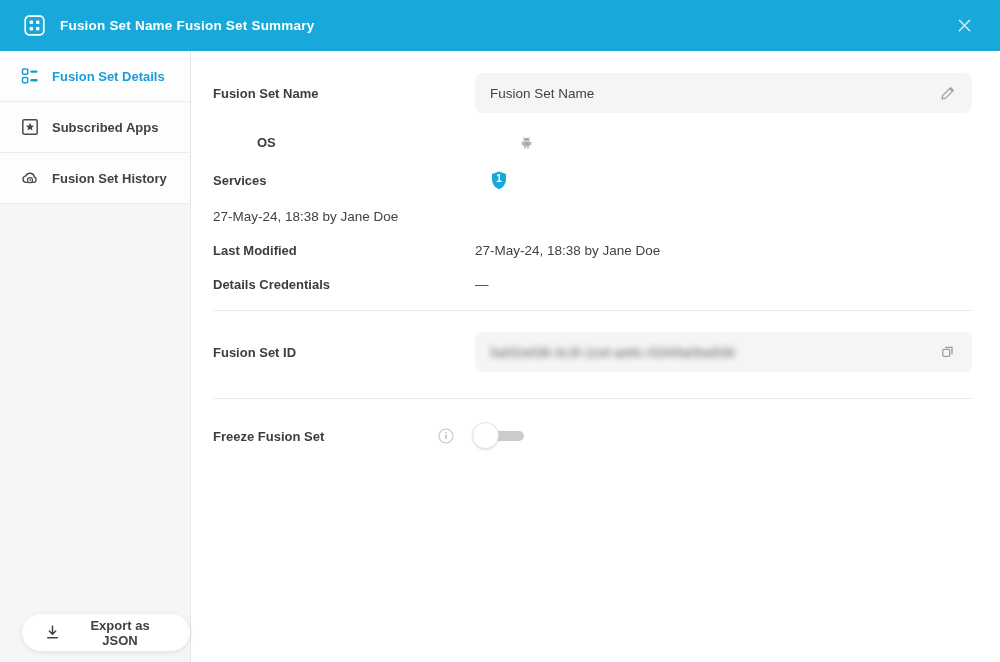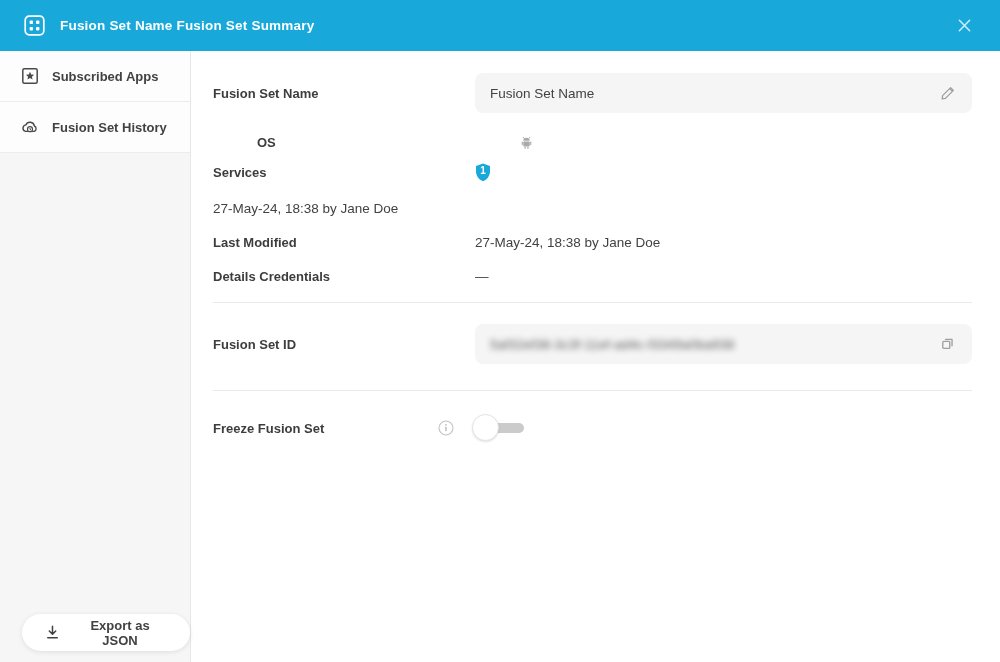--- a/index.html
+++ b/index.html
@@ -60,21 +60,21 @@
 
   .field {
     flex: 1; height: 40px; background: #f5f5f6; border-radius: 8px;
     display: flex; align-items: center; padding: 0 15px; cursor: text;
   }
   .field .val { flex: 1; font-size: 13.5px; color: #424242; }
   .field .icon-btn { width: 18px; height: 18px; cursor: pointer; }
 
   .row-name { margin-top: 0; }
   .row-os { margin-top: 16px; height: 26px; margin-left: 44px; }
-  .row-services { margin-top: 4px; height: 26px; }
+  .row-services { margin-top: 12px; height: 26px; gap: 16px; }
   .row-created { margin-top: 12px; height: 22px; }
   .row-modified { margin-top: 12px; height: 22px; }
   .row-signing { margin-top: 12px; height: 22px; }
   .divider { border: none; border-top: 1px solid #e9e9e9; margin-top: 15px; }
   .row-id { margin-top: 21px; }
   .divider2 { border: none; border-top: 1px solid #e9e9e9; margin-top: 26px; }
   .row-freeze { margin-top: 23px; height: 28px; }
   .row-freeze .row-label { width: 225px; flex: 0 0 225px; }
 
   .blurred { filter: blur(3px); opacity: .85; user-select: none; }
@@ -112,20 +112,31 @@
       <svg viewBox="0 0 16 16" width="15" height="15">
         <path d="M2.5 2.5 L13.5 13.5 M13.5 2.5 L2.5 13.5" stroke="rgba(255,255,255,.8)" stroke-width="1.6" stroke-linecap="round"></path>
       </svg>
     </span>
   </div>
 
   <div class="body">
 
     <div class="sidebar">
 
+      <div class="side-item active">
+        <span class="side-icon">
+          <svg viewBox="0 0 18 18" width="18" height="18">
+            <rect x="1.5" y="2" width="5.2" height="5.2" rx="1" fill="none" stroke="#1A9ED6" stroke-width="1.5"></rect>
+            <rect x="1.5" y="10.6" width="5.2" height="5.2" rx="1" fill="none" stroke="#1A9ED6" stroke-width="1.5"></rect>
+            <rect x="9.4" y="3.4" width="7.2" height="2.4" rx="1.2" fill="#1A9ED6"></rect>
+            <rect x="9.4" y="12" width="7.2" height="2.4" rx="1.2" fill="#1A9ED6"></rect>
+          </svg>
+        </span>
+        <span class="lbl">Fusion Set Details</span>
+      </div>
 
       <div class="side-item">
         <span class="side-icon">
           <svg viewBox="0 0 18 18" width="18" height="18">
             <rect x="1.8" y="1.8" width="14.4" height="14.4" rx="1.5" fill="none" stroke="#4a4a4a" stroke-width="1.5"></rect>
             <path d="M9 4.8 L10.2 7.5 L13.1 7.8 L10.9 9.7 L11.6 12.6 L9 11 L6.4 12.6 L7.1 9.7 L4.9 7.8 L7.8 7.5 Z" fill="#4a4a4a"></path>
           </svg>
         </span>
         <span class="lbl">Subscribed Apps</span>
       </div>

